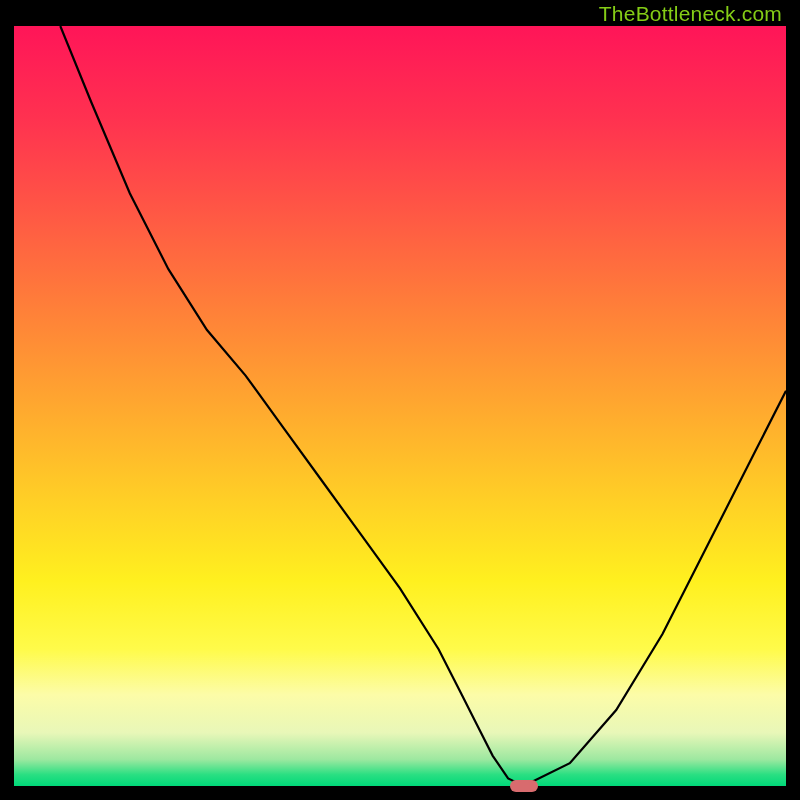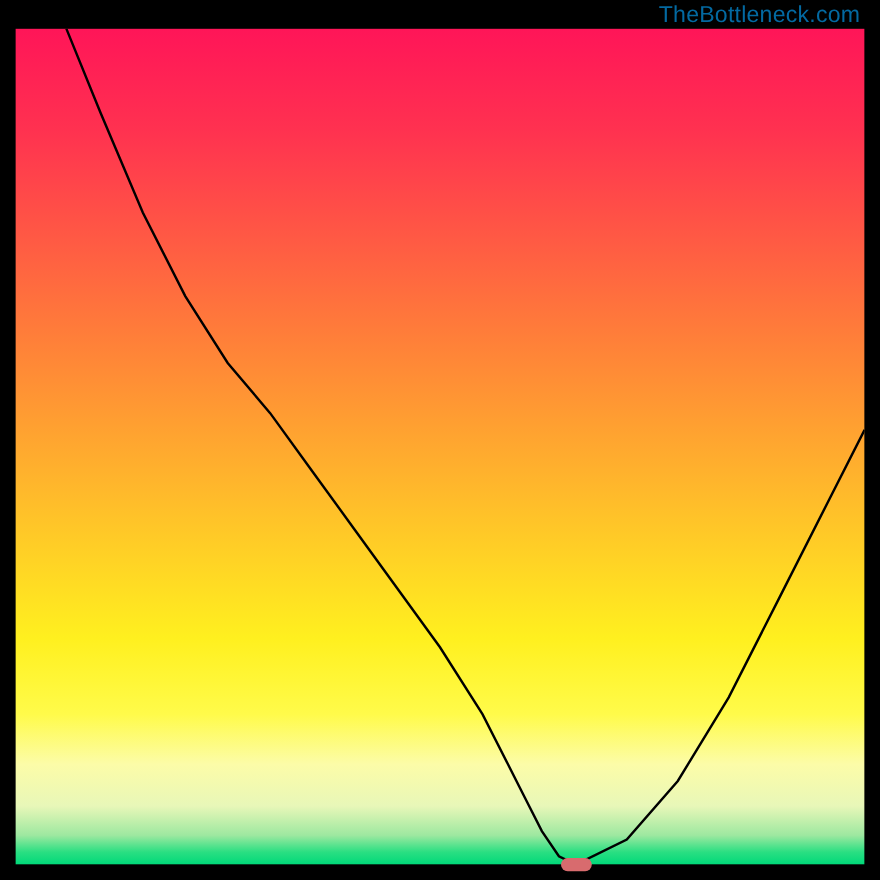--- a/index.html
+++ b/index.html
@@ -8,21 +8,21 @@
     width: 800px;
     height: 800px;
     background: #000;
     position: relative;
     font-family: Arial, sans-serif;
   }
   .watermark {
     position: absolute;
     top: 2px;
     right: 18px;
-    color: #0369a1;
+    color: #84cc16;
     font-size: 21px;
     font-weight: 500;
     letter-spacing: 0.2px;
   }
   .plot-area {
     position: absolute;
     left: 14px;
     top: 26px;
     width: 772px;
     height: 760px;

